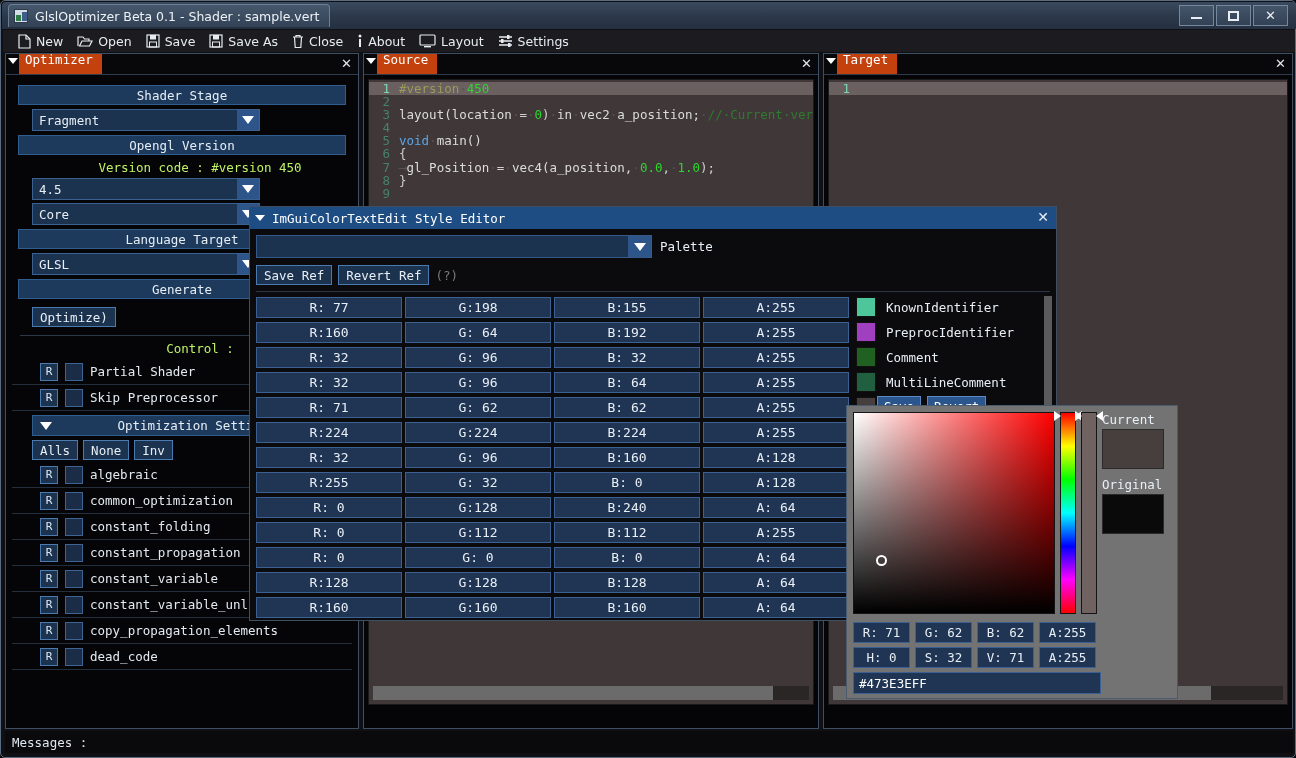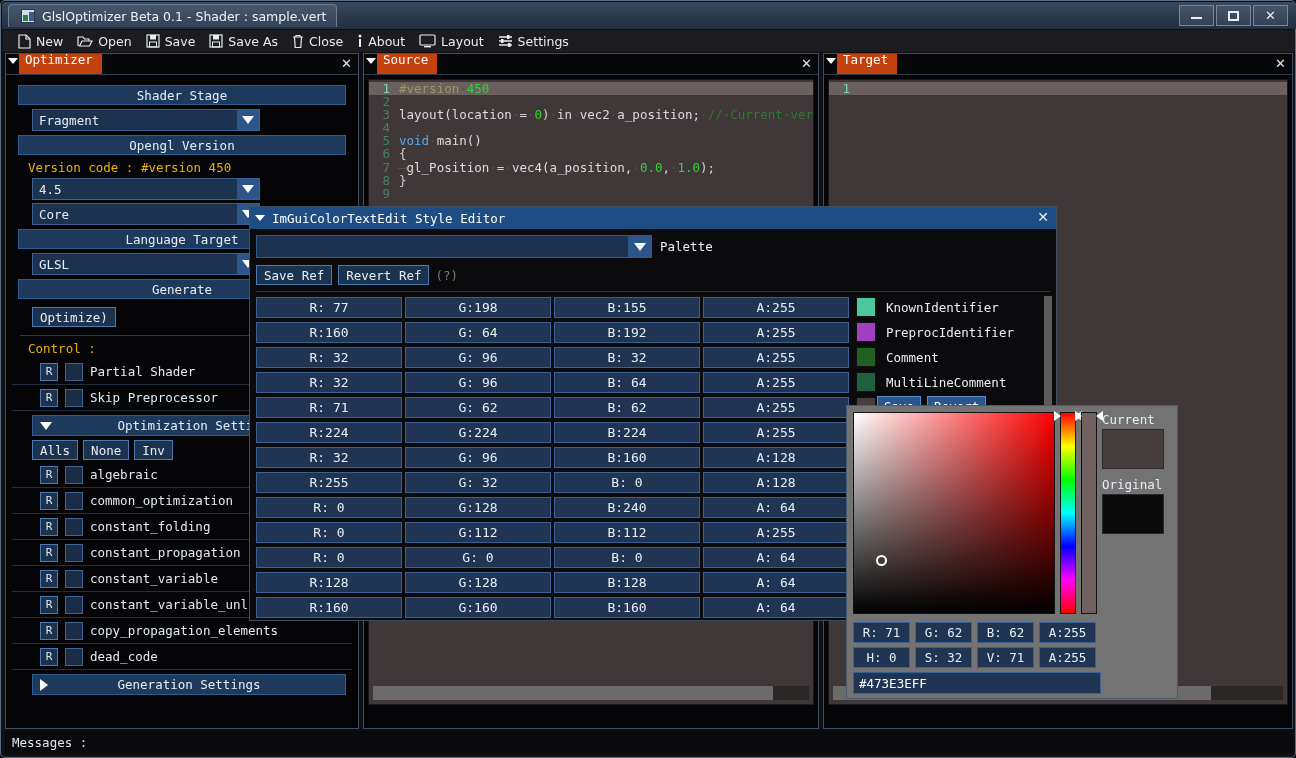--- a/index.html
+++ b/index.html
@@ -21,21 +21,21 @@
 
   
   #titlebar {
     position: absolute; left: 1px; top: 1px; width: 1294px; height: 27px;
     background: linear-gradient(to bottom, #3a4a5e 0%, #2b384a 55%, #243040 100%);
     border-top-left-radius: 4px; border-top-right-radius: 4px;
     display: flex; align-items: center;
   }
   .title-inner {
     display: flex; align-items: center; height: 23px;
-    margin-left: 6px; padding: 0 10px 0 12px;
+    margin-left: 6px; padding: 0 10px 0 5px;
     background: linear-gradient(to bottom,#46586d 0%, #334256 100%);
     border: 1px solid #6c7e93;
     border-bottom: none;
     border-top-left-radius: 4px; border-top-right-radius: 4px;
   }
   .app-icon {
     width: 14px; height: 14px; margin-right: 7px;
     background: #d5dde6; border: 1px solid #2c3a4c;
     position: relative; flex: none;
   }
@@ -133,21 +133,21 @@
   }
   .combo .arrow-box {
     position: absolute; right: 0; top: 0; width: 22px; height: 100%;
     background: #2e5party; background: #2d558a;
     display: flex; align-items: center; justify-content: center;
   }
   .combo .arrow {
     width:0;height:0;border-left:6px solid transparent;border-right:6px solid transparent;
     border-top:8px solid #ffffff;
   }
-  .plain-label { color: #eab308; font-size: 12.5px; margin: 5px 0 3px 16px; }
+  .plain-label { color: #bef264; font-size: 12.5px; margin: 5px 0 3px 36px; text-align: center; }
   .btn {
     background: #1c3350; border: 1px solid #4a7ab0;
     color: #e8eef5; font-size: 12.5px;
     height: 20px; display: inline-flex; align-items: center; justify-content: center;
     padding: 0 7px;
   }
   #optimize-btn { margin: 4px 0 4px 20px; }
   .sep-line { height:1px; background:#2b3848; margin: 4px 8px; }
   .checkrow {
     display: flex; align-items: center; gap: 7px;
@@ -527,24 +527,20 @@
         <span class="r-badge">R</span>
         <span class="cbox"></span>
         <span class="checkrow-label">copy_propagation_elements</span>
       </div>
       <div class="checkrow">
         <span class="r-badge">R</span>
         <span class="cbox"></span>
         <span class="checkrow-label">dead_code</span>
       </div>
 
-      <div class="tree-header" id="generation-settings">
-        <span class="tri-right"></span>
-        <span class="th-label">Generation Settings</span>
-      </div>
     </div>
   </div>
 
   <div class="panel" id="source-panel">
     <div class="panel-tabbar">
       <div class="tab-caret-box">
           <span class="tab-caret"></span>
         </div>
       <div class="panel-tab">
         <span>Source</span>

